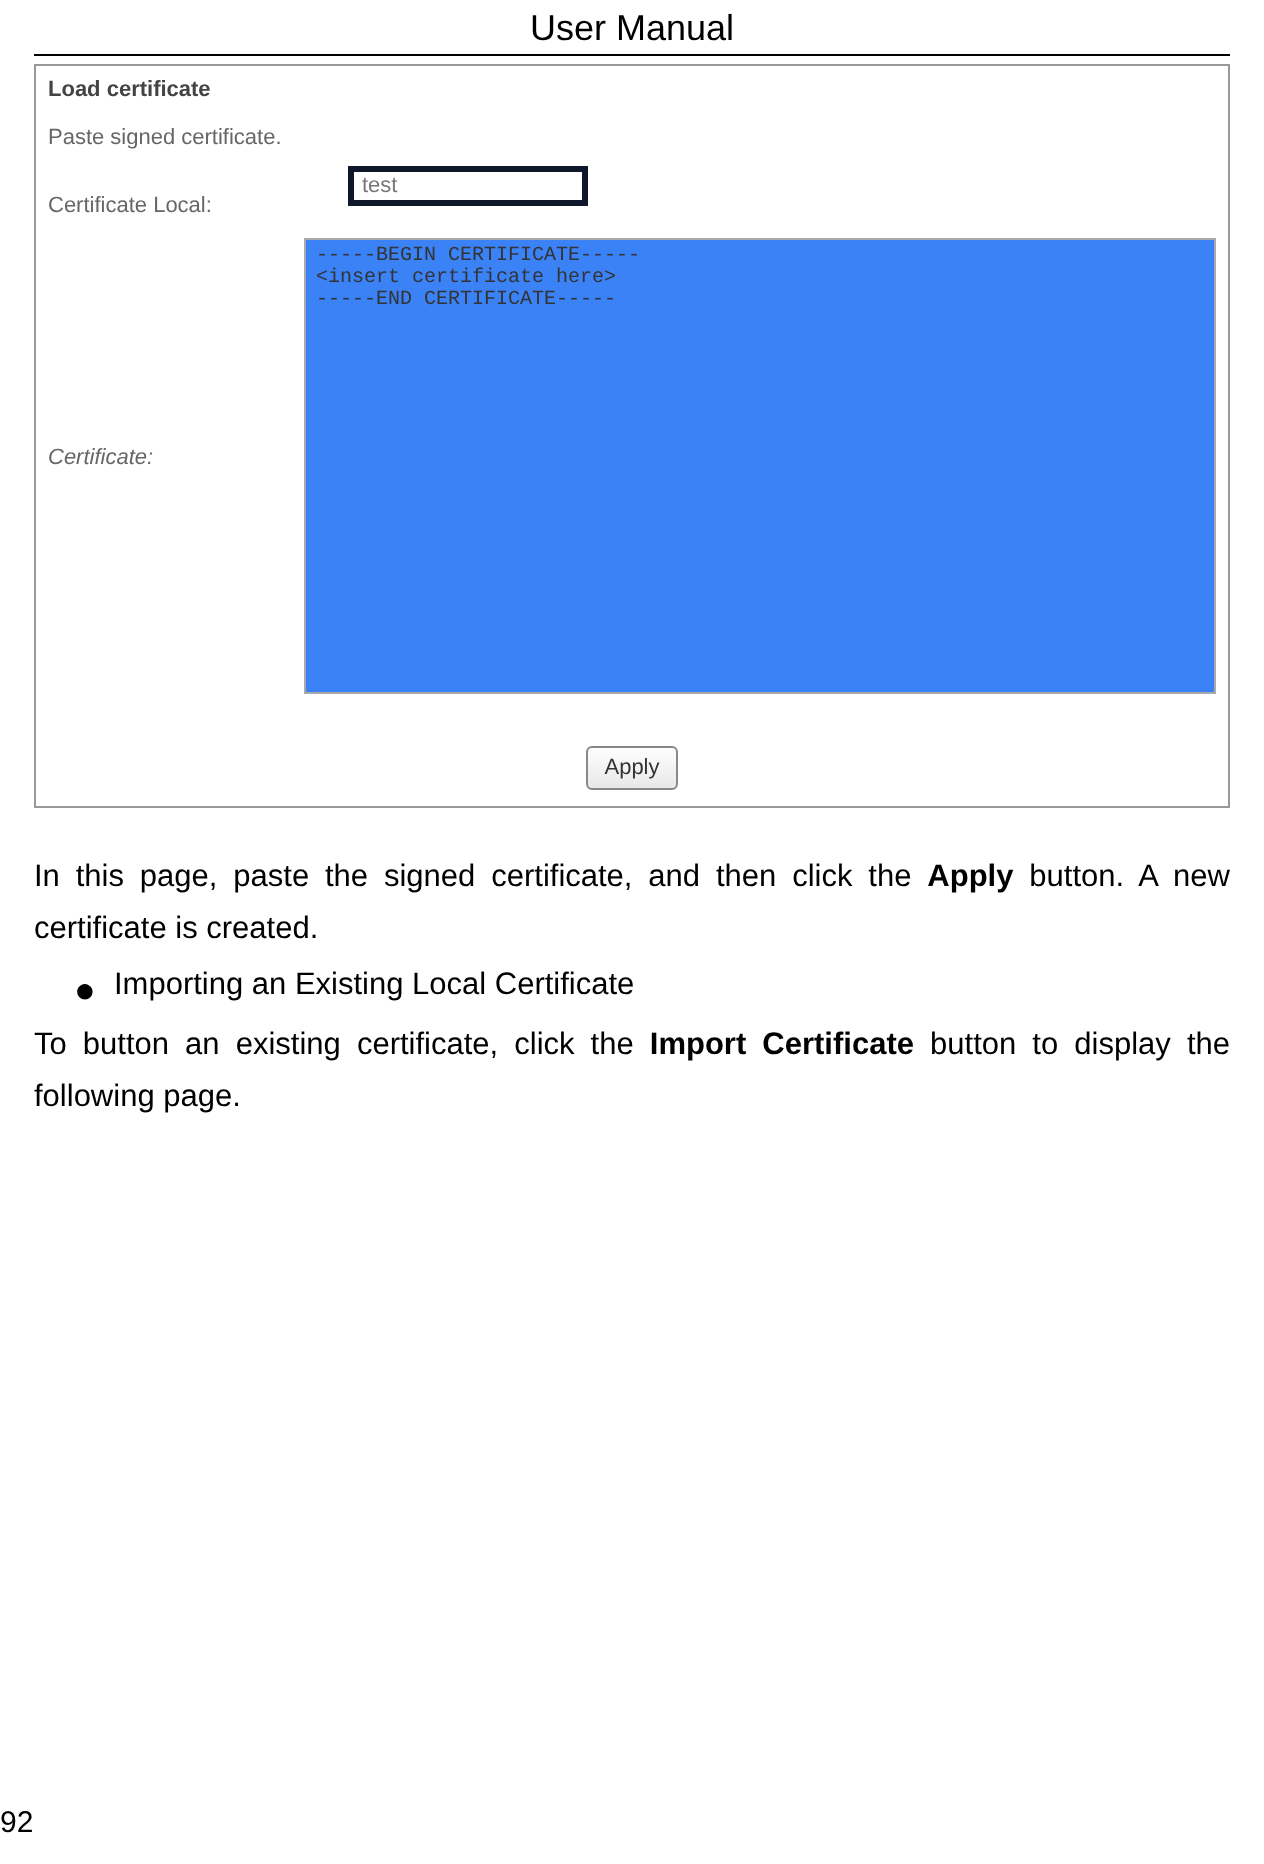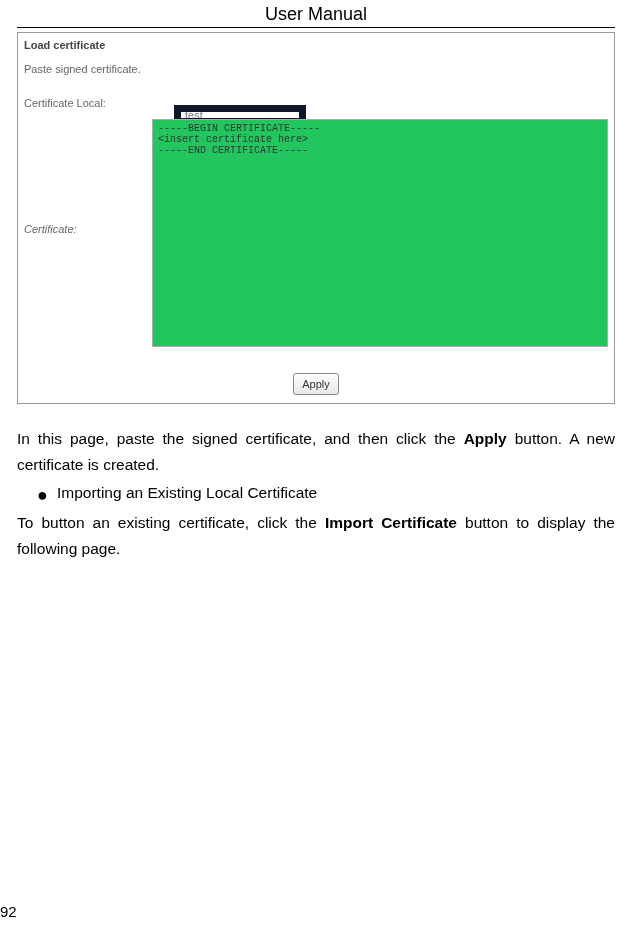--- a/index.html
+++ b/index.html
@@ -45,45 +45,45 @@
     }
     .cert-name-label {
       position: absolute;
       top: 64px;
       left: 6px;
       font-size: 11px;
       color: #666;
     }
     .cert-name-input {
       position: absolute;
-      top: 72px;
+      top: 50px;
       left: 156px;
-      width: 132px;
+      width: 120px;
       height: 20px;
-      border: 7px solid #0f172a;
+      border: 3px solid #0f172a;
       font-size: 11px;
       padding: 2px 4px;
       color: #777;
     }
     .cert-label {
       position: absolute;
       top: 190px;
       left: 6px;
       font-size: 11px;
       color: #666;
       font-style: italic;
     }
     .cert-textarea {
       position: absolute;
       top: 86px;
       left: 134px;
       width: 456px;
       height: 228px;
       border: 1px solid #aaa;
-      background: #22c55e;
+      background: #3b82f6;
       font-family: 'Courier New', monospace;
       font-size: 10px;
       color: #333;
       padding: 3px 5px;
       resize: none;
       overflow-y: scroll;
     }
     .apply-btn {
       position: absolute;
       bottom: 8px;

